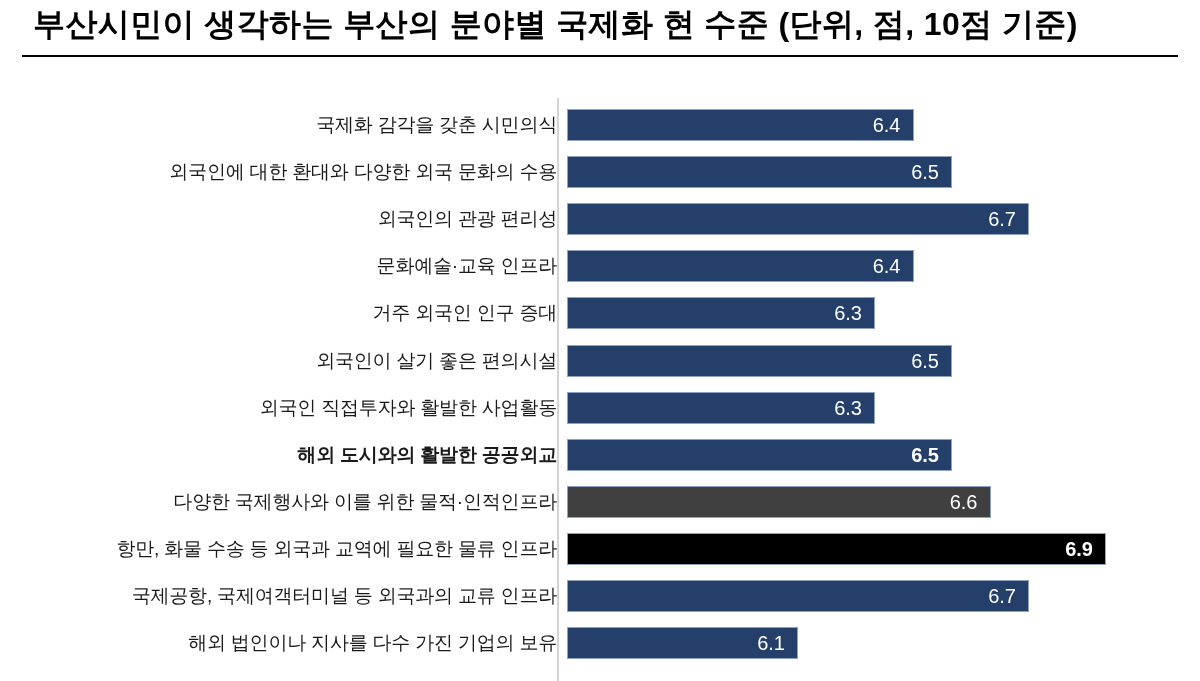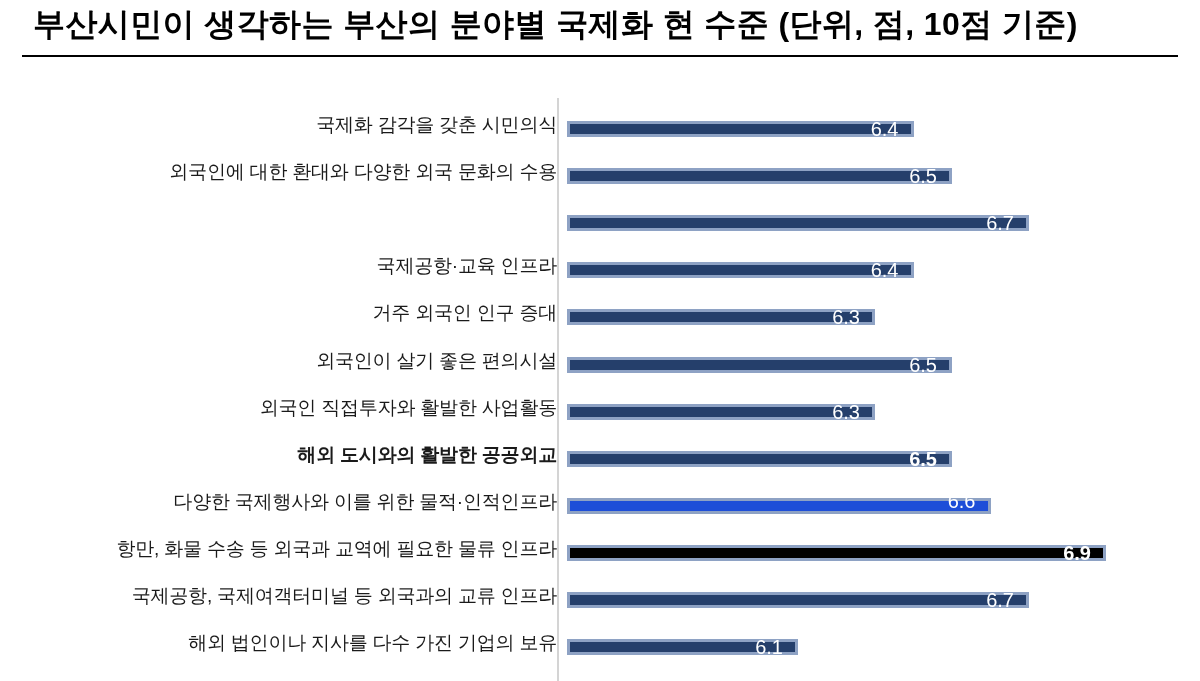--- a/index.html
+++ b/index.html
@@ -94,28 +94,27 @@
 
   .bar-wrap {
     position: absolute;
     left: 559px;
     top: 0;
     height: 32px;
   }
 
   .bar {
     position: relative;
-    height: 16px;
+    height: 32px;
     box-sizing: border-box;
     background: #253f6b;
-    border: 3px solid #f9a8d4;
+    border: 1px solid #f9a8d4;
     display: flex;
     align-items: center;
     justify-content: flex-end;
-    margin-top: 12px;
   }
 
   .bar-value {
     color: #ffffff;
     font-size: 20px;
     line-height: 20px;
     padding-right: 12px;
     white-space: nowrap;
   }
 </style>
@@ -140,28 +139,29 @@
       </div>
       <div class="bar-row" style="top: 96.1px;">
         <div class="cat-label">외국인에 대한 환대와 다양한 외국 문화의 수용</div>
         <div class="bar-wrap" style="left: 559px; width: 385px;">
           <div class="bar" style="background: rgb(37, 63, 107); border-color: rgb(142, 162, 196);">
             <span class="bar-value" style="color: rgb(255, 255, 255);">6.5</span>
           </div>
         </div>
       </div>
       <div class="bar-row" style="top: 143.2px;">
+        <div class="cat-label">외국인의 관광 편리성</div>
         <div class="bar-wrap" style="left: 559px; width: 462px;">
           <div class="bar" style="background: rgb(37, 63, 107); border-color: rgb(142, 162, 196);">
             <span class="bar-value" style="color: rgb(255, 255, 255);">6.7</span>
           </div>
         </div>
       </div>
       <div class="bar-row" style="top: 190.3px;">
-        <div class="cat-label">국제공항·교육 인프라</div>
+        <div class="cat-label">문화예술·교육 인프라</div>
         <div class="bar-wrap" style="left: 559px; width: 346.5px;">
           <div class="bar" style="background: rgb(37, 63, 107); border-color: rgb(142, 162, 196);">
             <span class="bar-value" style="color: rgb(255, 255, 255);">6.4</span>
           </div>
         </div>
       </div>
       <div class="bar-row" style="top: 237.4px;">
         <div class="cat-label">거주 외국인 인구 증대</div>
         <div class="bar-wrap" style="left: 559px; width: 308px;">
           <div class="bar" style="background: rgb(37, 63, 107); border-color: rgb(142, 162, 196);">
@@ -189,21 +189,21 @@
         <div class="cat-label">해외 도시와의 활발한 공공외교</div>
         <div class="bar-wrap" style="left: 559px; width: 385px;">
           <div class="bar" style="background: rgb(37, 63, 107); border-color: rgb(142, 162, 196);">
             <span class="bar-value" style="color: rgb(255, 255, 255);">6.5</span>
           </div>
         </div>
       </div>
       <div class="bar-row" style="top: 425.8px;">
         <div class="cat-label">다양한 국제행사와 이를 위한 물적·인적인프라</div>
         <div class="bar-wrap" style="left: 559px; width: 423.5px;">
-          <div class="bar" style="background: #1d4ed8; border-color: rgb(142, 162, 196); align-items: flex-end;">
+          <div class="bar" style="background: #404040; border-color: rgb(142, 162, 196);">
             <span class="bar-value" style="color: rgb(255, 255, 255);">6.6</span>
           </div>
         </div>
       </div>
       <div class="bar-row" style="top: 472.9px;">
         <div class="cat-label">항만, 화물 수송 등 외국과 교역에 필요한 물류 인프라</div>
         <div class="bar-wrap" style="left: 559px; width: 539px;">
           <div class="bar" style="background: #000000; border-color: rgb(142, 162, 196); font-weight: bold;">
             <span class="bar-value" style="color: rgb(255, 255, 255);">6.9</span>
           </div>

